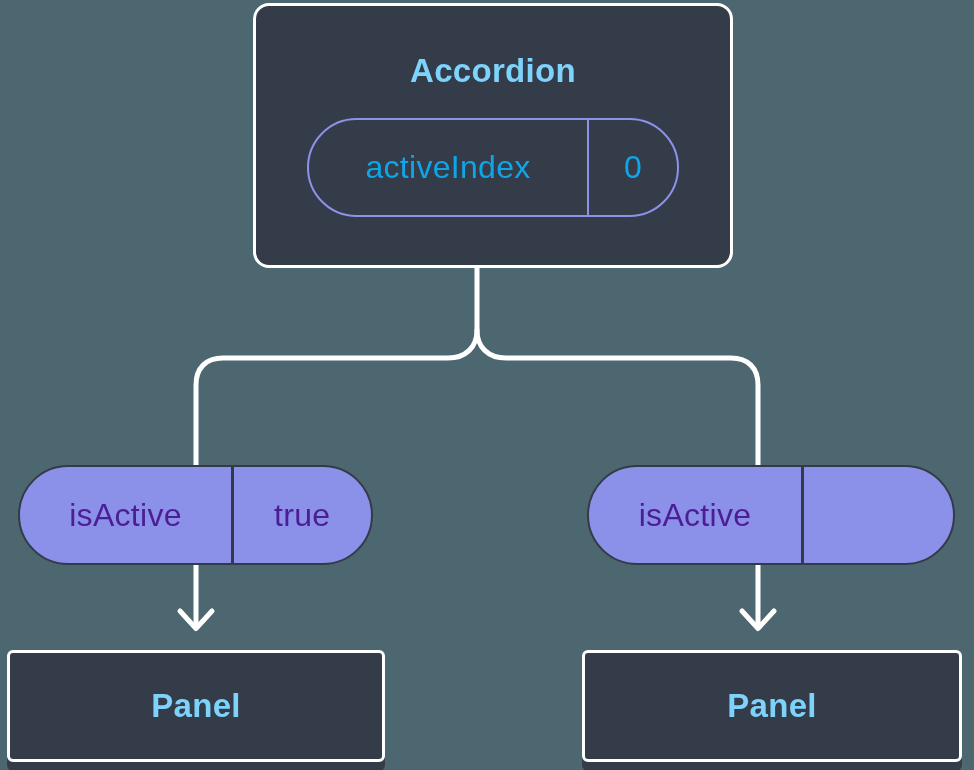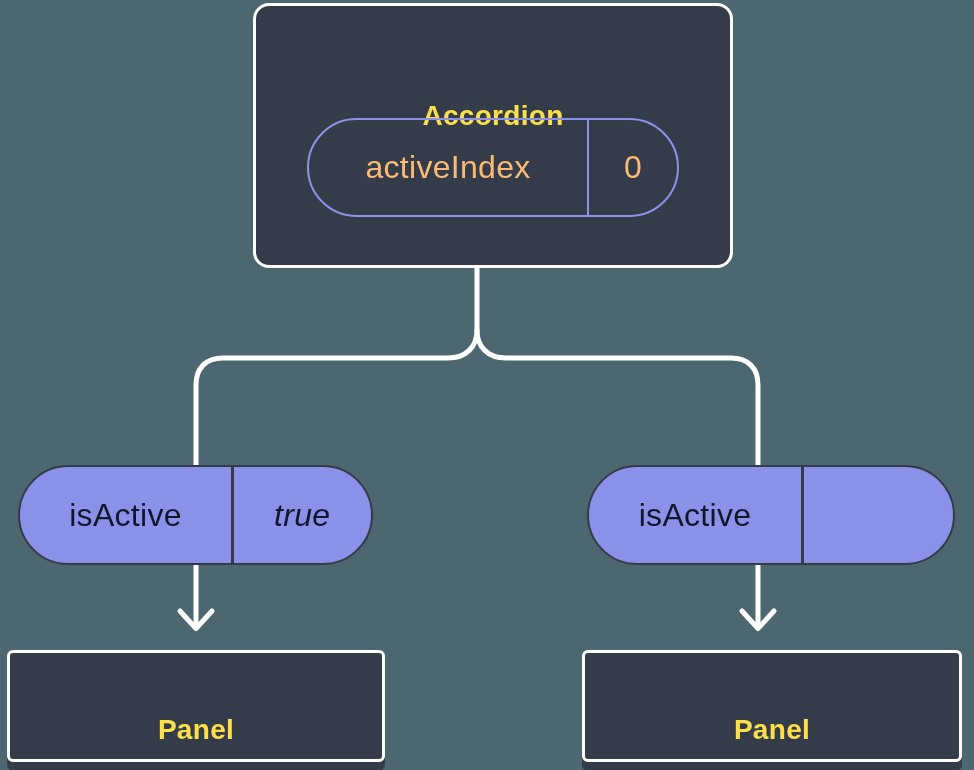--- a/index.html
+++ b/index.html
@@ -44,66 +44,65 @@
     border-radius: 6px;
     display: flex;
     align-items: center;
     justify-content: center;
     box-shadow: 0 9px 0 0 #353C49; 
   }
   .node.panel.left  { left: 7px; }
   .node.panel.right { left: 582px; width: 380px; }
 
   .node-title {
-    color: #fde047;
-    font-size: 28px;
+    color: #7dd3fc;
+    font-size: 33px;
     font-weight: 600;
     letter-spacing: 0.3px;
-    margin-top: 48px;
   }
   .root .node-title {
     position: absolute;
     left: 0; top: 46px;
     width: 100%;
     text-align: center;
   }
 
   
   .prop-pill {
     position: absolute;
     left: 51px; top: 112px;
     width: 372px; height: 99px;
     border: 2px solid #8C92EA;
     border-radius: 50px;
     display: flex;
     align-items: stretch;
-    color: #fdba74;
+    color: #0ea5e9;
     font-size: 32px;
     letter-spacing: 0.3px;
   }
   .prop-pill .cell-name  { flex: 0 0 278px; display: flex; align-items: center; justify-content: center; }
   .prop-pill .cell-value { flex: 1; display: flex; align-items: center; justify-content: center; }
   .prop-pill .divider    { flex: 0 0 2px; background: #8C92EA; }
 
   
   .state-pill {
     position: absolute;
     top: 465px;
     height: 100px;
     background: #8B91E9;
     border: 2.5px solid #343B48;
     border-radius: 50px;
     display: flex;
     align-items: stretch;
-    color: #0f172a;
+    color: #4c1d95;
     font-size: 32px;
     letter-spacing: 0.3px;
   }
   .state-pill .cell-name  { display: flex; align-items: center; justify-content: center; }
-  .state-pill .cell-value { flex: 1; display: flex; align-items: center; justify-content: center; font-style: italic; }
+  .state-pill .cell-value { flex: 1; display: flex; align-items: center; justify-content: center; }
   .state-pill .divider    { flex: 0 0 2.5px; background: #343B48; }
 
   .state-pill.left  { left: 18px;  width: 355px; }
   .state-pill.left  .cell-name { flex: 0 0 211px; }
   .state-pill.right { left: 587px; width: 368px; }
   .state-pill.right .cell-name { flex: 0 0 212px; }
 </style>
 </head>
 <body>
 

